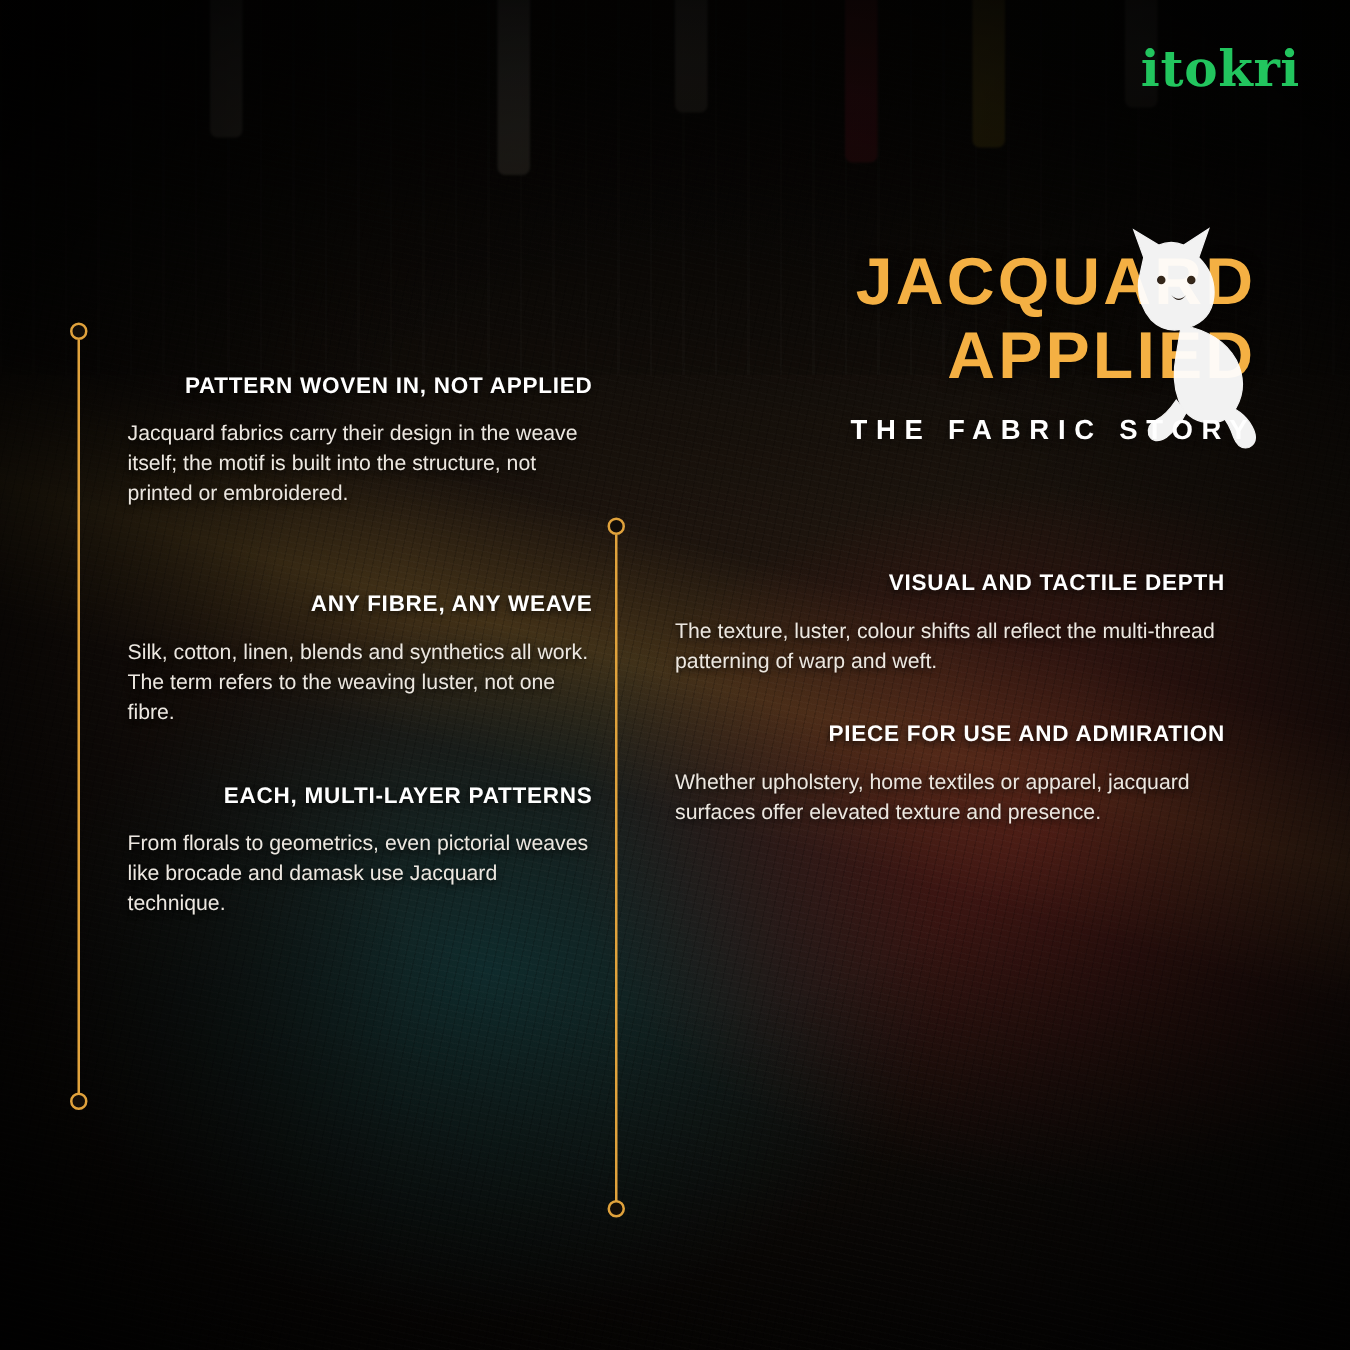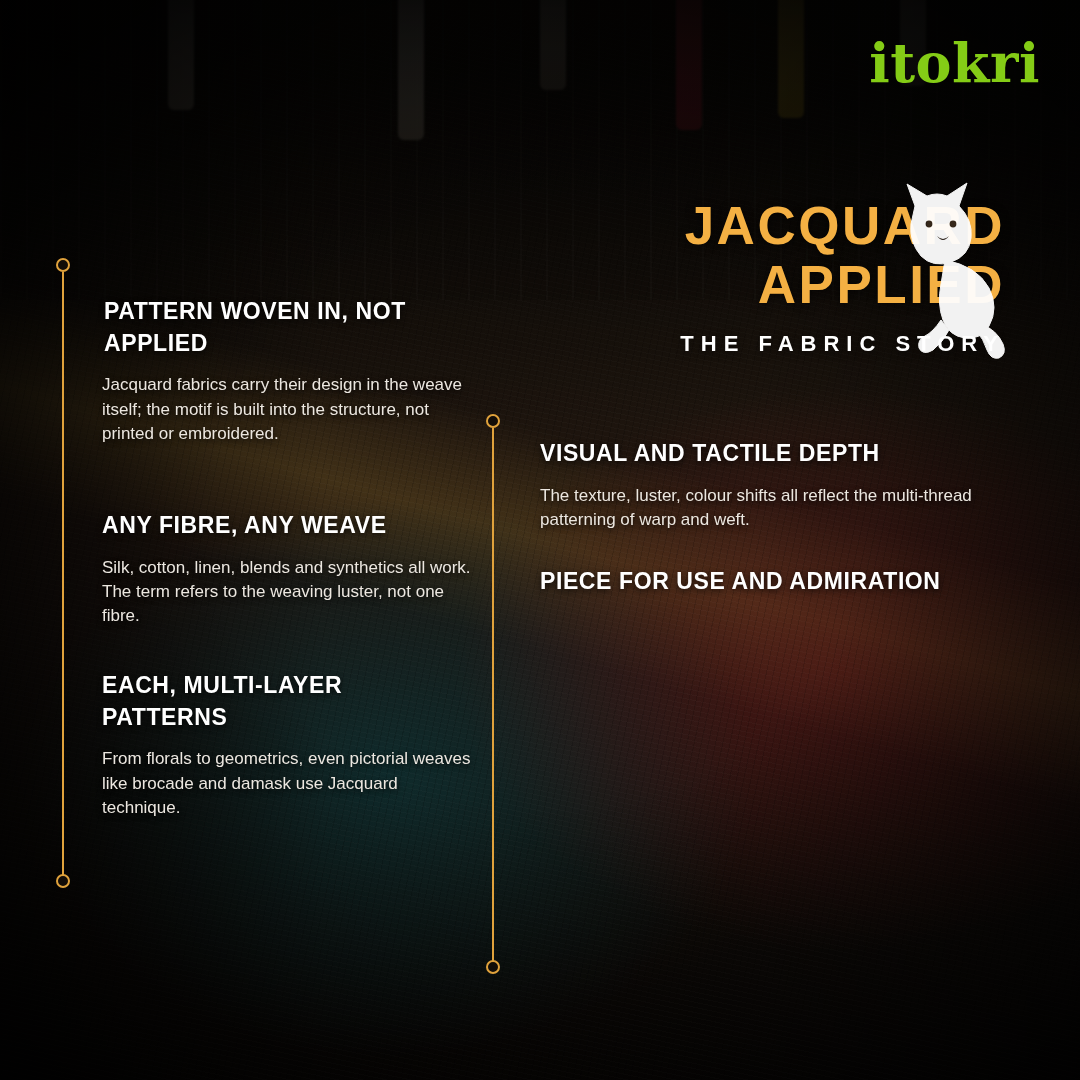--- a/index.html
+++ b/index.html
@@ -49,23 +49,23 @@
       linear-gradient(90deg, rgba(0,0,0,0.72) 0%, rgba(0,0,0,0.28) 30%, rgba(0,0,0,0.25) 70%, rgba(0,0,0,0.55) 100%);
   }
   .bg-scrim-top {
     position:absolute; left:0; top:0; width:100%; height:420px;
     background:linear-gradient(180deg, rgba(5,4,3,0.88), rgba(5,4,3,0.25) 75%, rgba(5,4,3,0));
   }
 
   
   .logo {
     position:absolute; right:40px; top:36px;
-    color:#84cc16;
+    color:#22c55e;
     font-family:"DejaVu Serif", serif;
-    font-size:54px; font-weight:700; letter-spacing:.5px;
+    font-size:40px; font-weight:700; letter-spacing:.5px;
     line-height:1;
   }
 
   
   .title-wrap {
     position:absolute; left:535px; top:196px; width:470px;
     text-align:right;
   }
   .title {
     color:#f4b043;
@@ -88,27 +88,28 @@
   .rail-left { left:62px; top:272px; height:612px; }
   .rail-right { left:492px; top:428px; height:540px; }
   .node {
     position:absolute; width:14px; height:14px; border-radius:50%;
     border:2px solid #e0a23c; background:#120d08;
   }
 
   
   .col { position:absolute; }
   .col-left { left:102px; top:296px; width:372px; }
-  .col-right { left:540px; top:438px; width:440px; }
+  .col-right { left:540px; top:454px; width:440px; }
 
   .item { margin-bottom:26px; }
   .item h3 {
     color:#ffffff;
-    font-size:23px; font-weight:800; letter-spacing:.6px; line-height:1.38;
+    font-size:18px; font-weight:800; letter-spacing:.6px; line-height:1.38;
     text-shadow:0 2px 6px rgba(0,0,0,.75);
+    text-align:right;
   }
   .item p {
     margin-top:14px;
     color:#ece7e0;
     font-size:17px; font-weight:400; line-height:1.42;
     text-shadow:0 2px 6px rgba(0,0,0,.8);
   }
   .col-left .item:nth-child(1) h3 { padding-left:2px; }
   .col-left .item:nth-child(2) { margin-top:64px; }
   .col-left .item:nth-child(3) { margin-top:42px; }
@@ -180,14 +181,15 @@
   </div>
 </div>
 
 <div class="col col-right">
   <div class="item">
     <h3>VISUAL AND TACTILE DEPTH</h3>
     <p>The texture, luster, colour shifts all reflect the multi-thread patterning of warp and weft.</p>
   </div>
   <div class="item">
     <h3>PIECE FOR USE AND ADMIRATION</h3>
+    <p>Whether upholstery, home textiles or apparel, jacquard surfaces offer elevated texture and presence.</p>
   </div>
 </div>
 
 </body></html>

